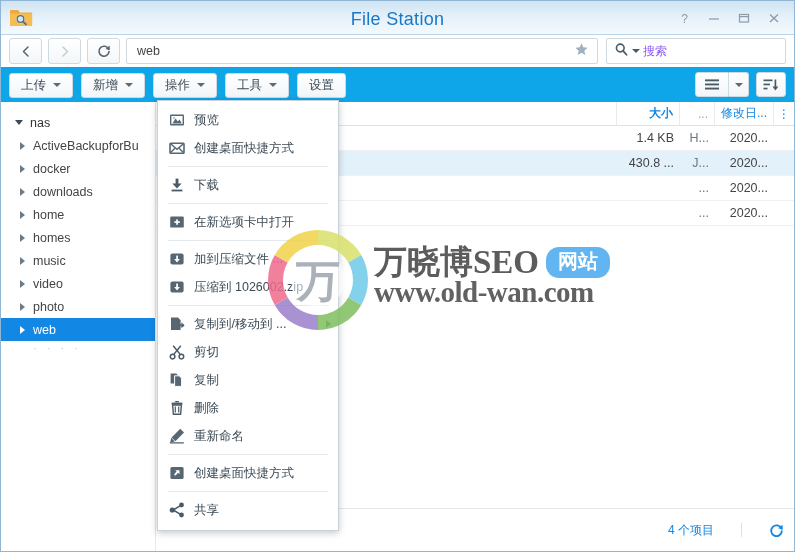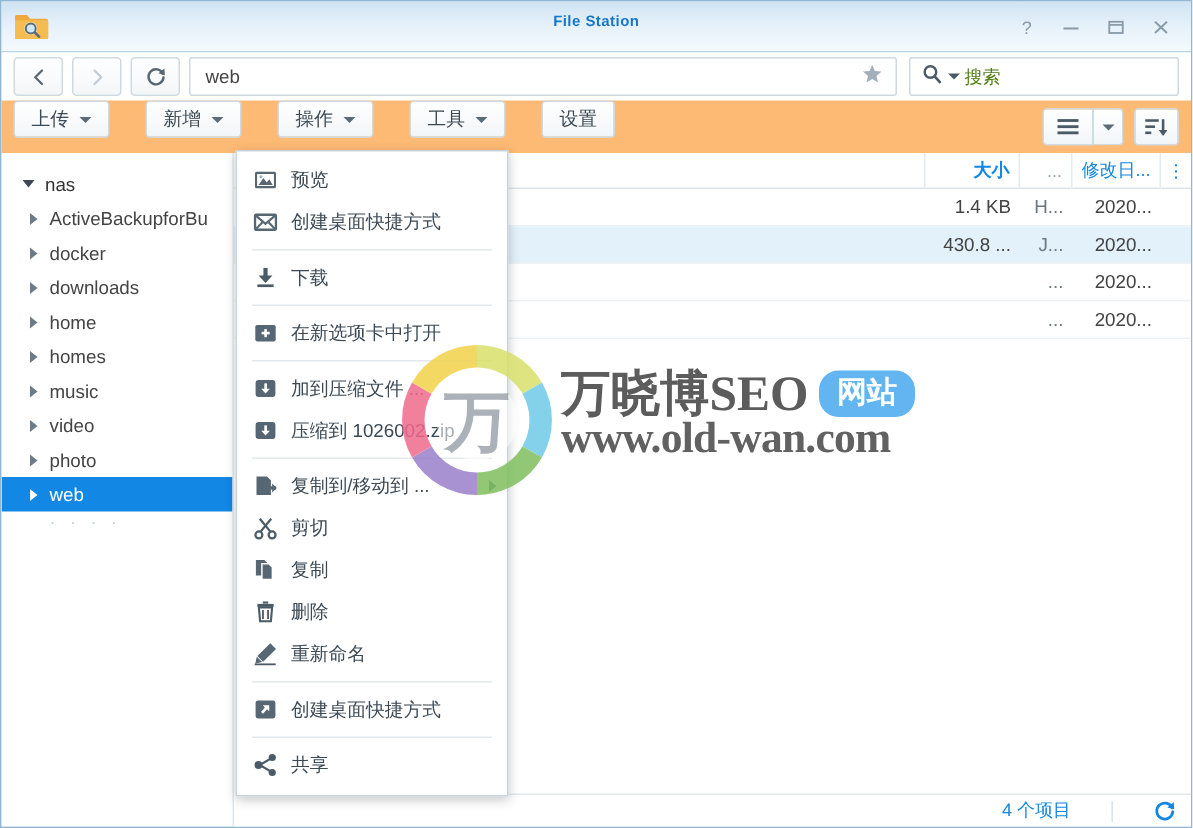--- a/index.html
+++ b/index.html
@@ -20,21 +20,21 @@
   .titlebar{
     position:relative;height:33px;
     background:linear-gradient(to bottom,#cfe3f2 0%,#e4f0f9 45%,#f4fafd 100%);
     border-bottom:1px solid #b9d4e8;
   }
   .app-icon{
     position:absolute;left:8px;top:5px;width:24px;height:22px;
   }
   .title-text{
     position:absolute;left:0;right:0;top:8px;text-align:center;
-    font-size:10px;font-weight:bold;color:#1878c8;letter-spacing:.3px;
+    font-size:18px;font-weight:normal;color:#1878c8;letter-spacing:.3px;
   }
   .winbtns{position:absolute;right:6px;top:4px;display:flex;align-items:center;gap:2px;}
   .winbtn{
     width:28px;height:25px;display:flex;align-items:center;justify-content:center;
     color:#8a9aa8;font-size:14px;cursor:default;
   }
   .winbtn svg{display:block;}
 
   
   .navbar{
@@ -55,26 +55,26 @@
     margin-right:2px;
   }
   .pathbox .pathtext{padding-left:10px;font-size:12.5px;color:#444;}
   .star{
     position:absolute;right:8px;top:3px;color:#9aa8b4;font-size:15px;line-height:20px;
   }
   .searchbox{
     width:180px;height:26px;border:1px solid #cfd9e0;border-radius:2px;background:#fff;
     display:flex;align-items:center;box-sizing:border-box;gap:3px;padding-left:7px;
   }
-  .searchbox .ph{color:#4d7c0f;font-size:12px;}
+  .searchbox .ph{color:#8b5cf6;font-size:12px;}
 
   
   .toolbar{
-    position:relative;height:36px;background:#fdba74;display:flex;
-    padding:0 8px;gap:24px;
+    position:relative;height:36px;background:#0ea5e9;display:flex;align-items:center;
+    padding:0 8px;gap:8px;
   }
   .tbtn{
     height:25px;border:1px solid #cfd9e0;border-radius:3px;
     background:linear-gradient(to bottom,#ffffff,#f2f5f8);
     display:flex;align-items:center;gap:7px;padding:0 11px;box-sizing:border-box;
     font-size:12.5px;color:#3b4a56;white-space:nowrap;
   }
   .caret{
     width:0;height:0;border-left:4px solid transparent;border-right:4px solid transparent;
     border-top:4px solid #5a6b78;display:inline-block;
@@ -161,21 +161,21 @@
   .mi .lbl{overflow:hidden;text-overflow:ellipsis;}
   .mi .subarr{
     position:absolute;right:7px;top:10px;width:0;height:0;
     border-top:4px solid transparent;border-bottom:4px solid transparent;border-left:5px solid #5a6b78;
   }
   .msep{height:1px;background:#e4e9ed;margin:4px 10px;}
   .micon{width:16px;height:16px;flex:0 0 auto;display:flex;align-items:center;justify-content:center;}
 
   
   .statusbar{
-    position:absolute;left:156px;right:0;bottom:0;height:22px;
+    position:absolute;left:156px;right:0;bottom:0;height:43px;
     border-top:1px solid #e2e8ec;background:#fff;
     display:flex;align-items:center;justify-content:flex-end;gap:16px;
     padding-right:10px;box-sizing:border-box;
   }
   .st-count{font-size:12px;color:#1287e3;padding-right:11px;}
   .st-div{width:1px;height:14px;background:#dbe2e8;}
   .st-ref{padding-left:11px;color:#1287e3;display:flex;align-items:center;}
 
   
   .watermark{

